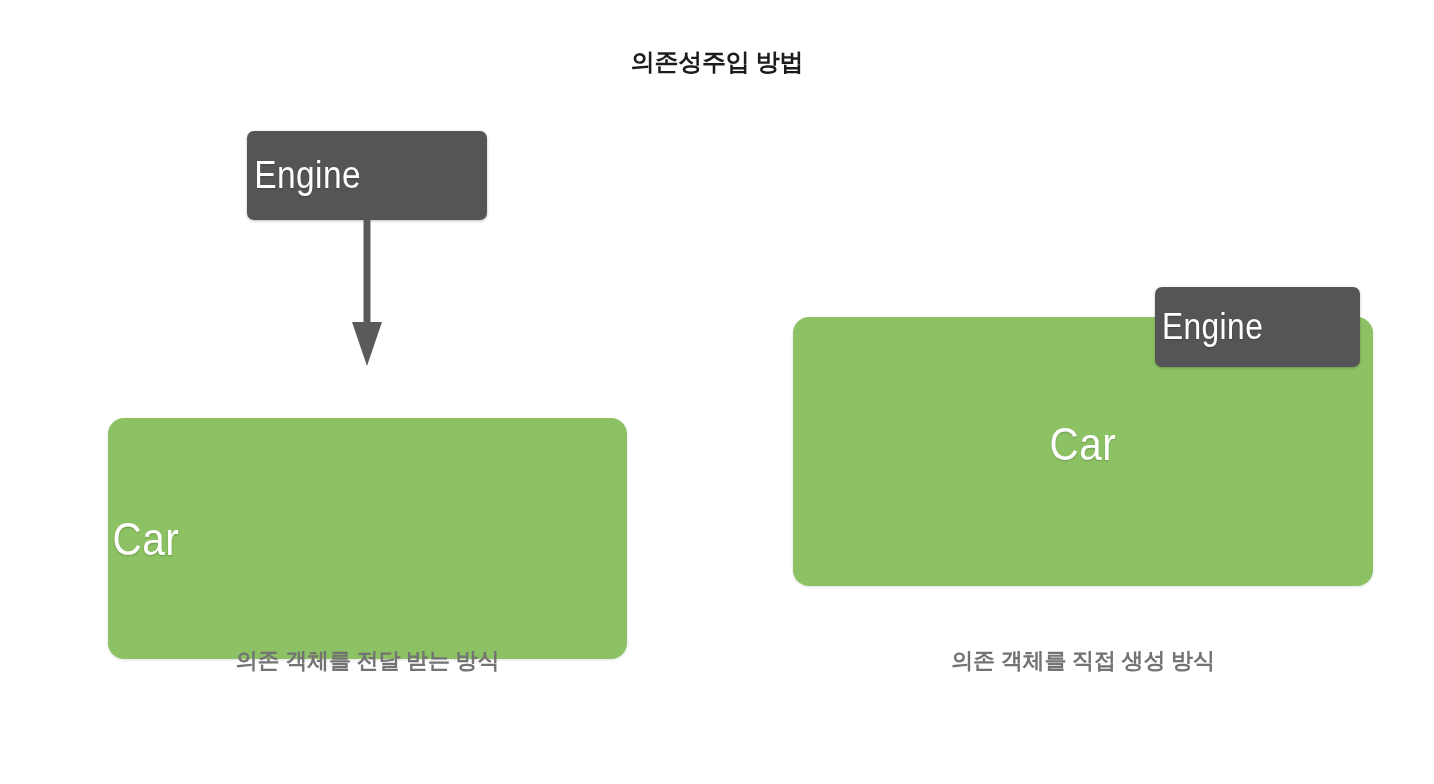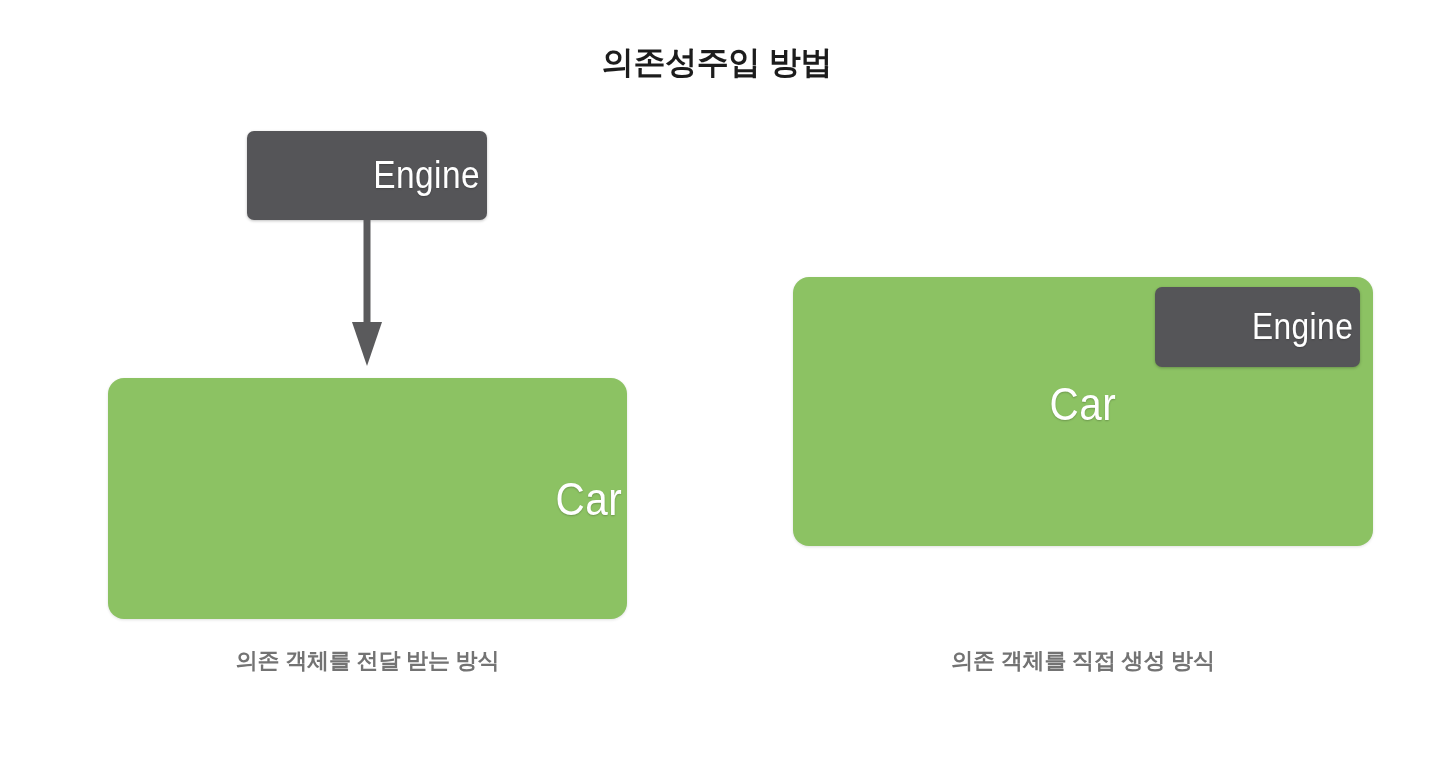--- a/index.html
+++ b/index.html
@@ -19,44 +19,45 @@
     overflow: hidden;
   }
 
   
   .diagram-title {
     position: absolute;
     left: 0;
     top: 44px;
     width: 1434px;
     text-align: center;
-    font-size: 32px;
+    font-size: 24px;
     font-weight: 700;
     color: #1c1c1c;
     letter-spacing: -0.3px;
     line-height: 36px;
   }
 
   
   .box {
     position: absolute;
     box-sizing: border-box;
     display: flex;
     align-items: center;
-    justify-content: flex-end;
+    justify-content: flex-start;
   }
   .engine-box {
     background: #555558;
     border-radius: 7px;
     box-shadow: 0 1px 3px rgba(0,0,0,0.25);
   }
   .car-box {
     background: #8CC263;
     border-radius: 16px;
     box-shadow: 0 1px 3px rgba(0,0,0,0.12);
+    margin-top: 40px;
   }
   .box-label {
     color: #ffffff;
     font-family: "Liberation Sans", "DejaVu Sans", sans-serif;
     font-weight: 400;
     letter-spacing: 0.5px;
     text-shadow: 0 1px 2px rgba(0,0,0,0.22);
     white-space: nowrap;
   }
   .engine-label {

